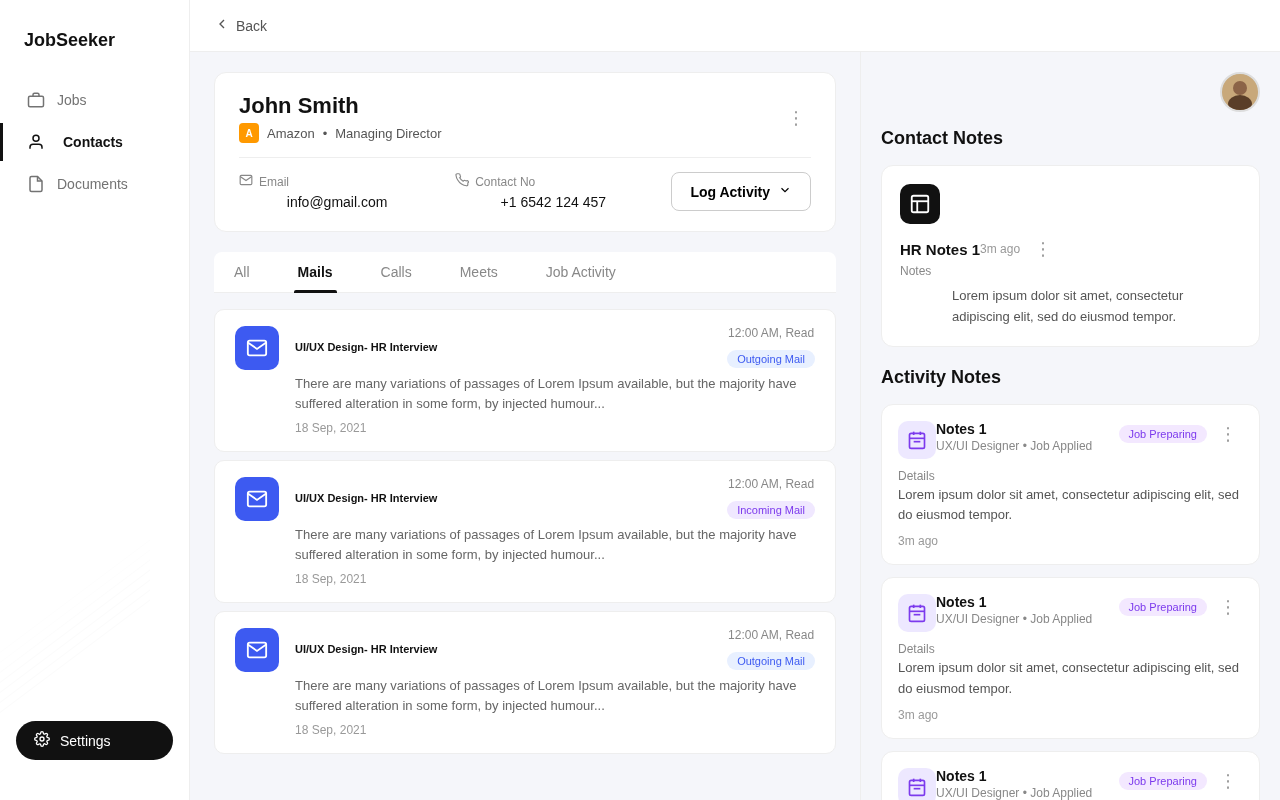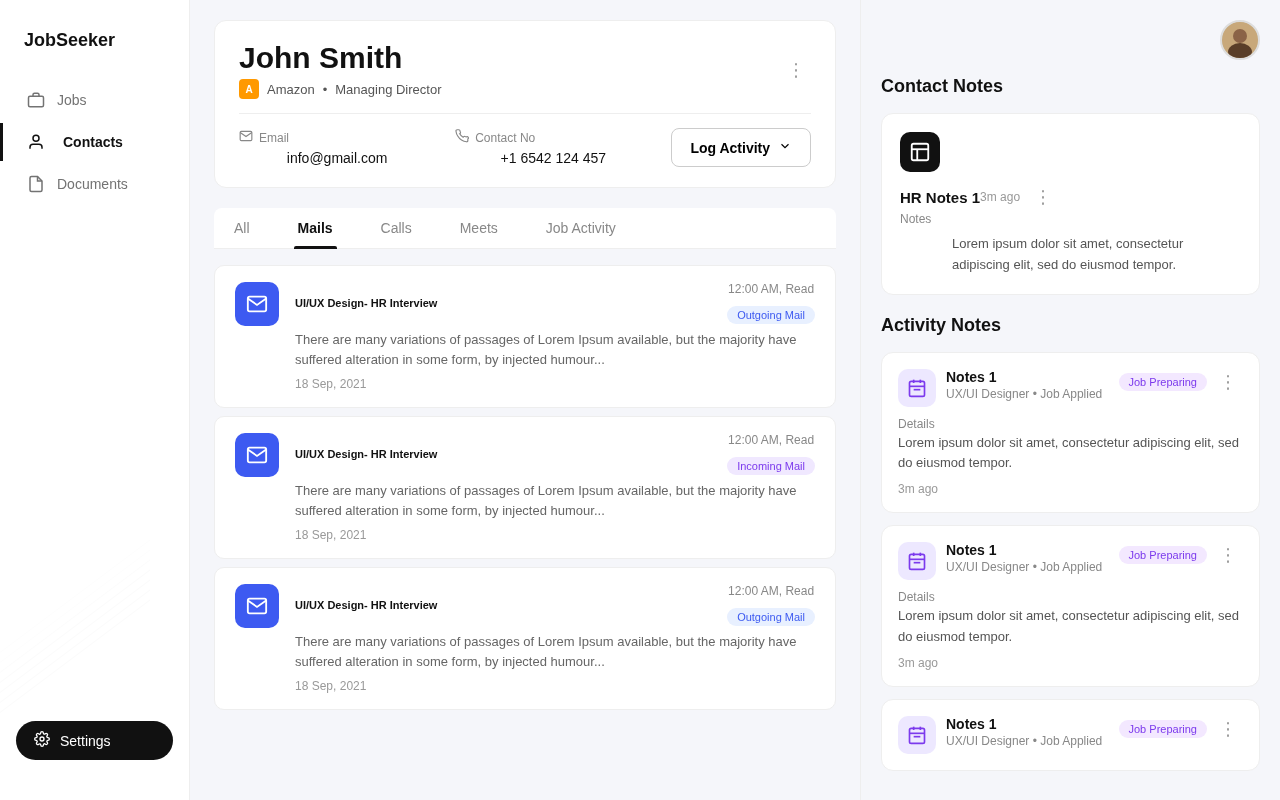--- a/index.html
+++ b/index.html
@@ -129,21 +129,21 @@
       margin-bottom: 20px;
       border: 1px solid #eee;
     }
     .contact-header {
       display: flex;
       justify-content: space-between;
       align-items: center;
       margin-bottom: 10px;
     }
     .contact-name {
-      font-size: 30px;
+      font-size: 22px;
       font-weight: 700;
       color: #111;
     }
     .contact-company {
       display: flex;
       align-items: center;
       gap: 8px;
       font-size: 13px;
       color: #555;
       margin-top: 4px;
@@ -380,21 +380,20 @@
     .activity-note-card {
       background: #fff;
       border-radius: 12px;
       padding: 16px;
       margin-bottom: 12px;
       border: 1px solid #eee;
     }
     .activity-note-header {
       display: flex;
       align-items: flex-start;
-      gap: 10px;
     }
     .activity-icon-wrap {
       width: 38px;
       height: 38px;
       background: #ede8ff;
       border-radius: 10px;
       display: flex;
       align-items: center;
       justify-content: center;
       flex-shrink: 0;
@@ -520,20 +519,30 @@
           <path d="M19.4 15a1.65 1.65 0 0 0 .33 1.82l.06.06a2 2 0 0 1-2.83 2.83l-.06-.06a1.65 1.65 0 0 0-1.82-.33 1.65 1.65 0 0 0-1 1.51V21a2 2 0 0 1-4 0v-.09A1.65 1.65 0 0 0 9 19.4a1.65 1.65 0 0 0-1.82.33l-.06.06a2 2 0 0 1-2.83-2.83l.06-.06A1.65 1.65 0 0 0 4.68 15a1.65 1.65 0 0 0-1.51-1H3a2 2 0 0 1 0-4h.09A1.65 1.65 0 0 0 4.6 9a1.65 1.65 0 0 0-.33-1.82l-.06-.06a2 2 0 0 1 2.83-2.83l.06.06A1.65 1.65 0 0 0 9 4.68a1.65 1.65 0 0 0 1-1.51V3a2 2 0 0 1 4 0v.09a1.65 1.65 0 0 0 1 1.51 1.65 1.65 0 0 0 1.82-.33l.06-.06a2 2 0 0 1 2.83 2.83l-.06.06A1.65 1.65 0 0 0 19.4 9a1.65 1.65 0 0 0 1.51 1H21a2 2 0 0 1 0 4h-.09a1.65 1.65 0 0 0-1.51 1z"></path>
         </svg>
       </span>
       <span>Settings</span>
     </button>
   </div>
 </div>
 
 <div class="main">
 
+  <div class="topbar">
+    <button class="back-btn">
+      <span>
+        <svg width="16" height="16" viewBox="0 0 24 24" fill="none" stroke="currentColor" stroke-width="2">
+          <polyline points="15 18 9 12 15 6"></polyline>
+        </svg>
+      </span>
+      <span>Back</span>
+    </button>
+  </div>
 
   <div class="content-area">
 
     <div class="center-panel">
 
       <div class="contact-card">
         <div class="contact-header">
           <div>
             <div class="contact-name">John Smith</div>
             <div class="contact-company">

